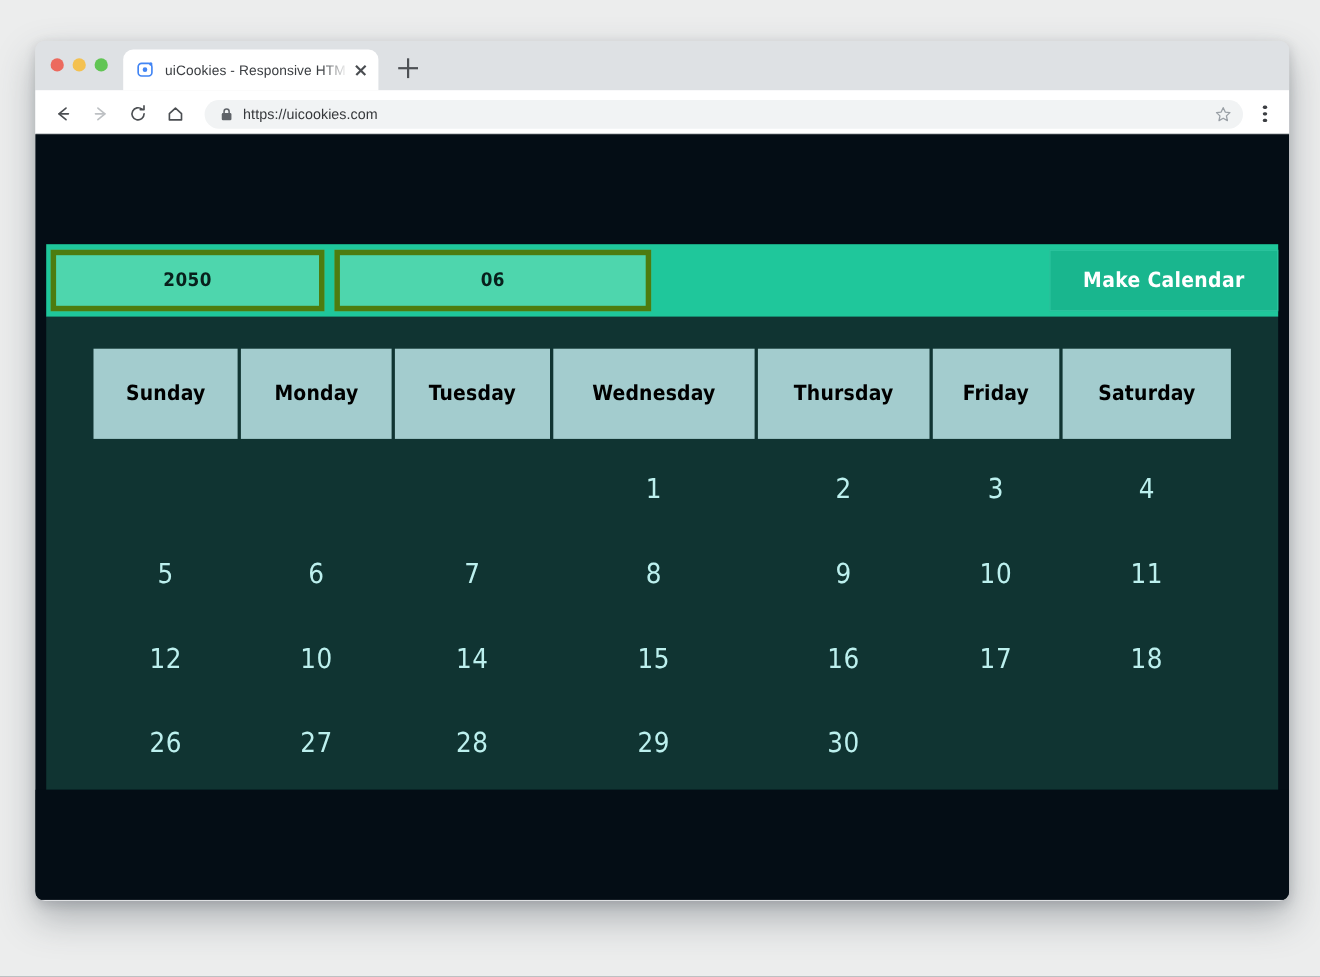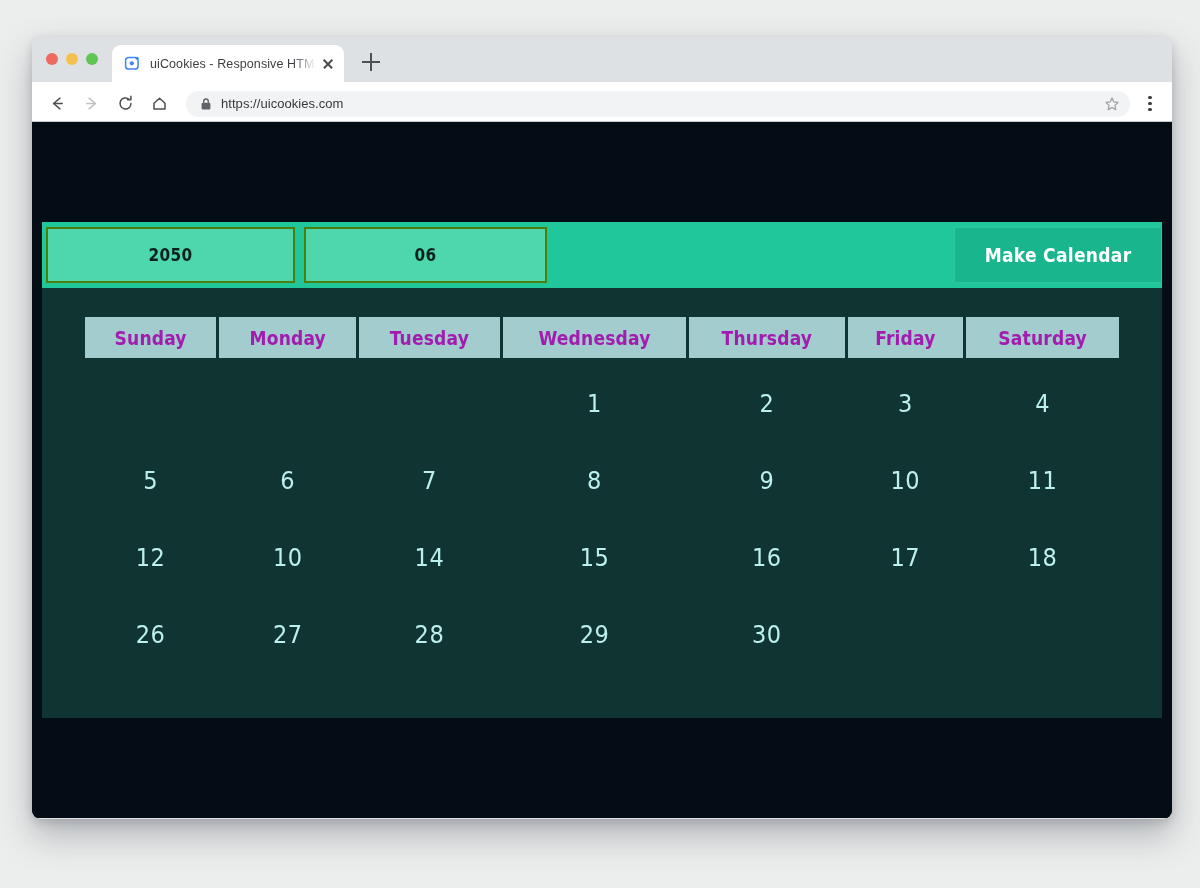--- a/index.html
+++ b/index.html
@@ -184,34 +184,34 @@
   .control-bar {
     background: #1fc79b;
     height: 66px;
     display: flex;
     align-items: stretch;
     padding: 5px 0 5px 0;
     box-sizing: border-box;
   }
   .field {
     background: #4ed6ad;
-    border: 2px solid #4d7c0f;
+    border: 5px solid #4d7c0f;
     margin-left: 4px;
     box-sizing: border-box;
     display: flex;
     align-items: center;
     justify-content: center;
     font-family: "Liberation Sans Narrow", "DejaVu Sans Condensed", "Liberation Sans", sans-serif;
     font-weight: 700;
     font-size: 17px;
     color: #08201c;
     letter-spacing: .4px;
   }
   .field.year  { width: 249px; }
-  .field.month { width: 243px; margin-left: 9px; }
+  .field.month { width: 288px; margin-left: 9px; }
   .spacer { flex: 1 1 auto; }
   .cal-btn {
     width: 208px;
     background: #19b68e;
     border: 1px solid #2ec6a0;
     box-sizing: border-box;
     display: flex;
     align-items: center;
     justify-content: center;
     color: #ffffff;
@@ -232,26 +232,26 @@
     overflow: hidden;
   }
   table.cal {
     width: 100%;
     border-collapse: separate;
     border-spacing: 3px 0;
     table-layout: auto;
   }
   table.cal th {
     background: #a3ccce;
-    color: #a21caf;
+    color: #000000;
     font-family: "Liberation Sans Narrow", "DejaVu Sans Condensed", "Liberation Sans", sans-serif;
     font-weight: 700;
     font-size: 19px;
-    height: 41px;
-    padding: 0 14px;
+    height: 58px;
+    padding: 12px 14px;
     letter-spacing: .2px;
     white-space: nowrap;
   }
   table.cal td {
     height: 75px;
     text-align: center;
     vertical-align: middle;
     color: #bcf0ee;
     font-family: "Liberation Sans Narrow", "DejaVu Sans Condensed", "Liberation Sans", sans-serif;
     font-weight: 400;

